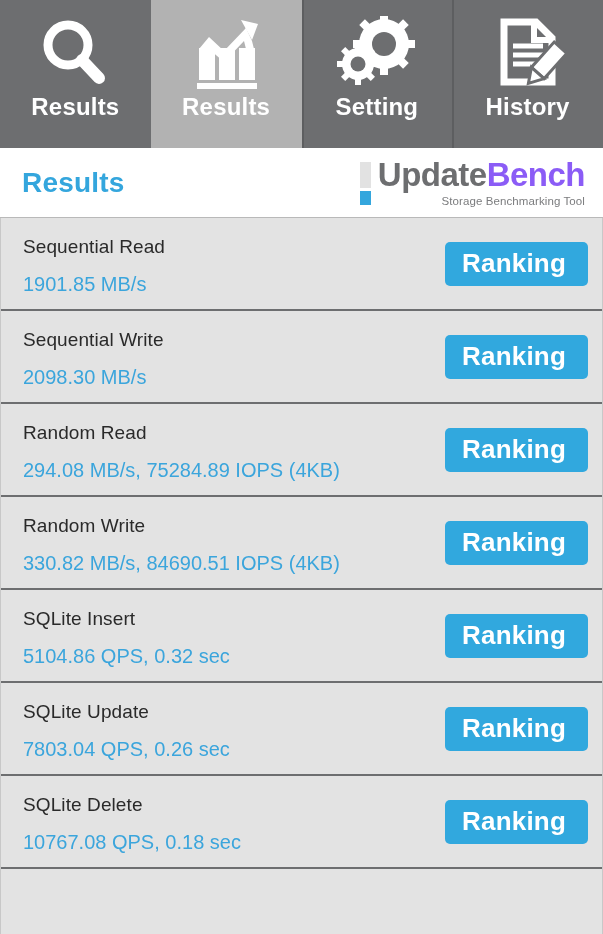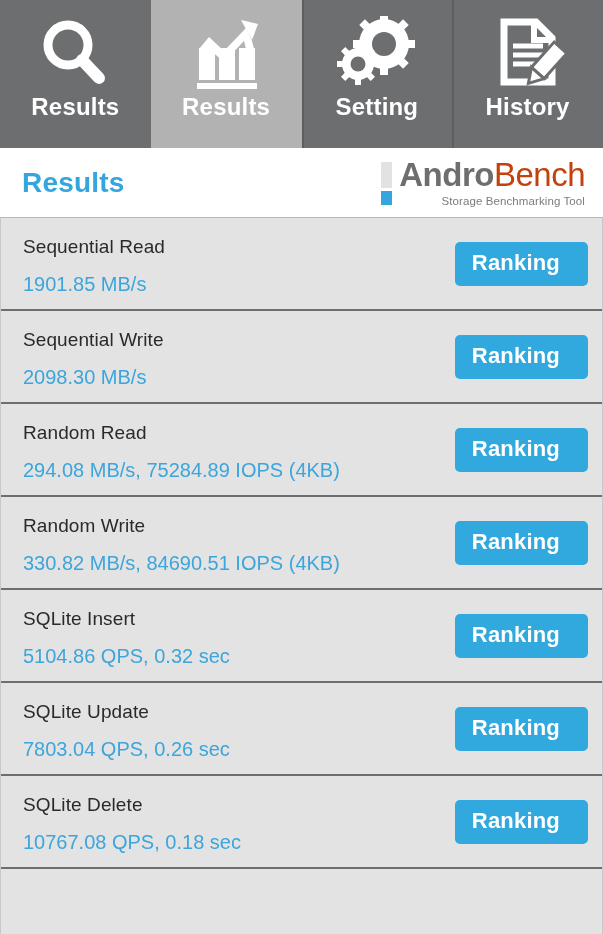--- a/index.html
+++ b/index.html
@@ -92,21 +92,21 @@
   .logo-bar .seg-bot { flex:1 1 auto; background:#34a6dd; }
   .logo-text { display:flex; flex-direction:column; justify-content:center; }
   .logo-word {
     font-size:33px;
     font-weight:bold;
     line-height:33px;
     letter-spacing:-0.5px;
     white-space:nowrap;
   }
   .logo-word .andro { color:#6d6e70; }
-  .logo-word .bench { color:#c2410c; font-weight:normal; }
+  .logo-word .bench { color:#8b5cf6; font-weight:bold; }
   .logo-tagline {
     font-size:11.5px;
     color:#7b7c7e;
     text-align:right;
     letter-spacing:0.1px;
     margin-top:4px;
     white-space:nowrap;
   }
 
   
@@ -139,25 +139,25 @@
     font-size:20px;
     color:#3ba5dc;
     line-height:26px;
     margin-top:8px;
     white-space:nowrap;
   }
   .ranking-btn {
     flex:0 0 auto;
     background:#31a8de;
     color:#ffffff;
-    font-size:22px;
+    font-size:26px;
     font-weight:bold;
     border:none;
     border-radius:5px;
-    padding:9px 28px 11px 17px;
+    padding:9px 22px 11px 17px;
     cursor:pointer;
     font-family:"Liberation Sans", sans-serif;
     letter-spacing:0.2px;
     line-height:24px;
   }
 </style>
 </head>
 <body>
 
 <div id="app">
@@ -248,21 +248,21 @@
   <div class="header">
     <span class="page-title">Results</span>
 
     <div class="logo">
       <span class="logo-bar">
         <i class="seg-top"></i>
           <i class="seg-gap"></i>
           <i class="seg-bot"></i>
       </span>
       <span class="logo-text">
-        <span class="logo-word"><span class="andro">Andro</span><span class="bench">Bench</span></span>
+        <span class="logo-word"><span class="andro">Update</span><span class="bench">Bench</span></span>
         <span class="logo-tagline">Storage Benchmarking Tool</span>
       </span>
     </div>
   </div>
 
   <div class="list">
 
     <div class="row">
       <span class="row-texts">
         <span class="row-title">Sequential Read</span>

